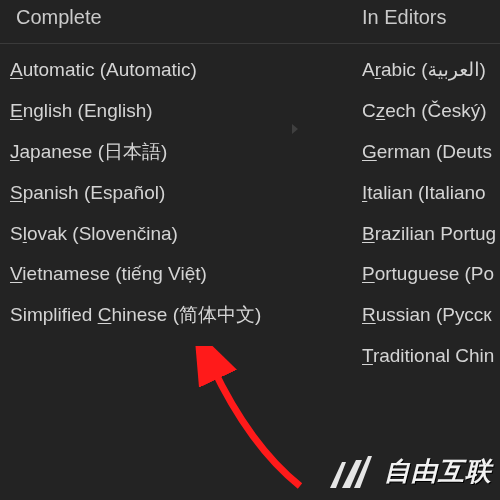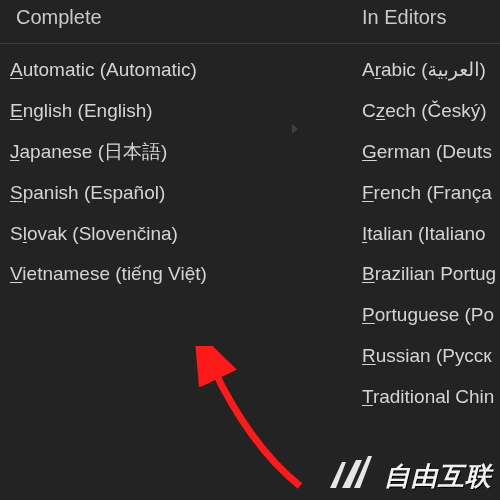--- a/index.html
+++ b/index.html
@@ -77,21 +77,21 @@
     position: absolute;
     pointer-events: none;
     z-index: 5;
   }
   
   .watermark {
     position: absolute;
     right: 8px;
     bottom: 6px;
     display: flex;
-    align-items: flex-end;
+    align-items: flex-start;
     gap: 12px;
     pointer-events: none;
   }
   .watermark .wmtext {
     color: #f2f2f2;
     font-size: 26px;
     font-weight: 700;
     font-style: italic;
     letter-spacing: 1px;
     font-family: "Arial Black", Arial, sans-serif;
@@ -124,31 +124,31 @@
   <div class="column col-left">
     <div class="col-header">Complete</div>
     <div class="separator"></div>
     <div class="items" id="complete-items">
         <div class="item"><span class="ul">A</span>utomatic (Automatic)</div>
         <div class="item"><span class="ul">E</span>nglish (English)</div>
         <div class="item"><span class="ul">J</span>apanese (日本語)</div>
         <div class="item"><span class="ul">S</span>panish (Español)</div>
         <div class="item">S<span class="ul">l</span>ovak (Slovenčina)</div>
         <div class="item"><span class="ul">V</span>ietnamese (tiếng Việt)</div>
+        <div class="item">Simplified <span class="ul">C</span>hinese (简体中文)</div>
       </div>
   </div>
 
   <div class="column col-right">
     <div class="col-header">In Editors</div>
     <div class="separator"></div>
     <div class="items" id="inprogress-items">
         <div class="item">A<span class="ul">r</span>abic (العربية)</div>
         <div class="item">C<span class="ul">z</span>ech (Český)</div>
         <div class="item"><span class="ul">G</span>erman (Deuts</div>
-        <div class="item"><span class="ul">F</span>rench (França</div>
         <div class="item"><span class="ul">I</span>talian (Italiano</div>
         <div class="item"><span class="ul">B</span>razilian Portug</div>
         <div class="item"><span class="ul">P</span>ortuguese (Po</div>
         <div class="item"><span class="ul">R</span>ussian (Русск</div>
         <div class="item"><span class="ul">T</span>raditional Chin</div>
       </div>
   </div>
 
 </div>
 

